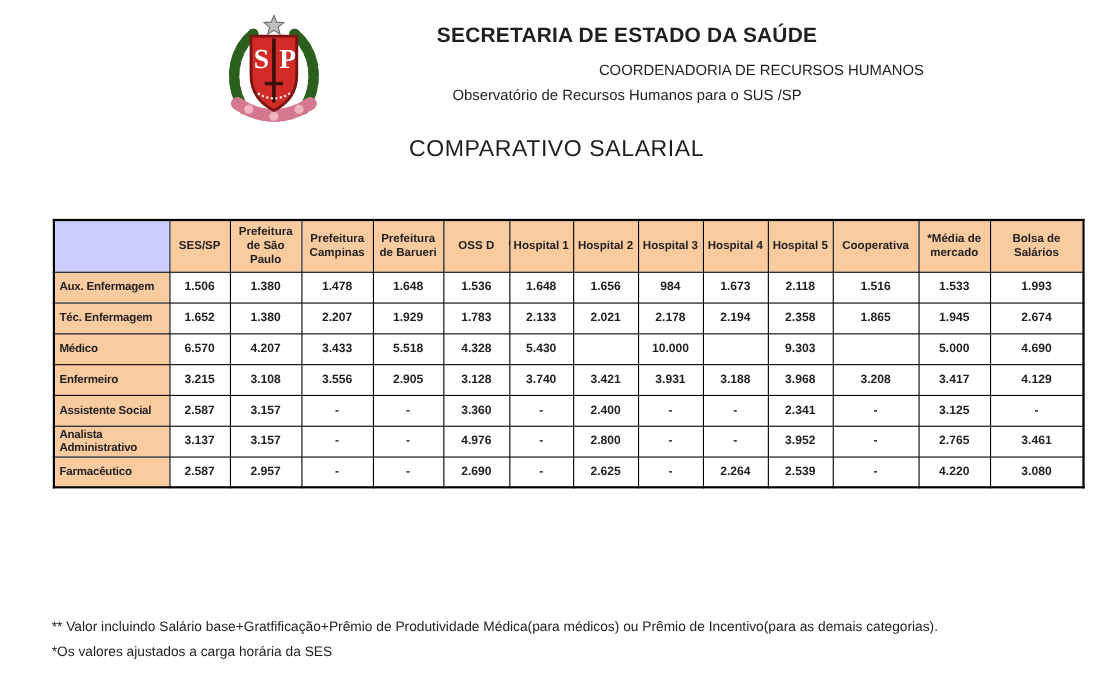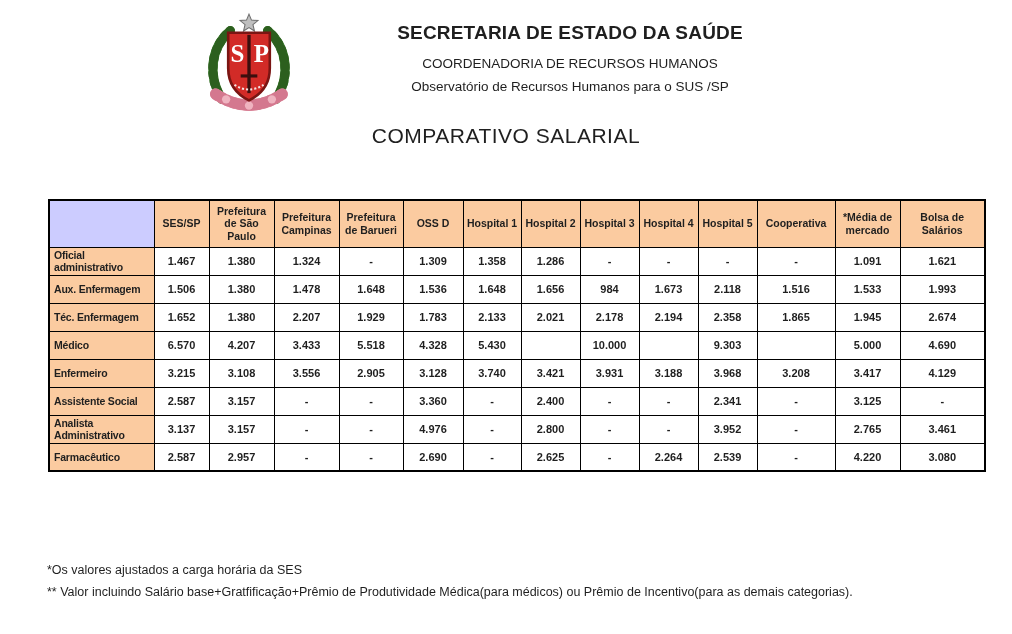--- a/index.html
+++ b/index.html
@@ -13,21 +13,21 @@
     width:1012px;height:634px;
     font-family:"Liberation Sans", sans-serif;
     color:var(--ink);
   }
   .page{position:relative;width:1012px;height:634px;background:#fff;overflow:hidden;}
 
   
   .logo{position:absolute;left:196px;top:12px;width:106px;height:104px;}
   .org-block{position:absolute;left:300px;top:22px;width:540px;text-align:center;}
   .org-title{font-size:19px;font-weight:bold;letter-spacing:.2px;}
-  .org-sub{font-size:13.5px;margin-top:12px;}
+  .org-sub{font-size:13.5px;margin-top:12px;text-align:right;}
   .org-line3{font-size:13.5px;margin-top:8px;}
 
   .main-title{position:absolute;left:0;top:124px;width:1012px;text-align:center;font-size:21px;font-weight:normal;letter-spacing:.5px;}
   .period{position:absolute;left:0;top:167px;width:1012px;text-align:center;font-size:13px;font-weight:bold;margin-top:44px;}
 
   
   table.salary{
     position:absolute;left:48px;top:199px;width:936px;
     border-collapse:collapse;table-layout:fixed;
     border:2px solid #000;
@@ -123,36 +123,20 @@
           <th>Hospital 3</th>
           <th>Hospital 4</th>
           <th>Hospital 5</th>
           <th>Cooperativa</th>
           <th>*Média de mercado</th>
           <th>Bolsa de Salários</th>
         </tr>
     </thead>
     <tbody>
         <tr>
-          <th>Oficial administrativo</th>
-          <td>1.467</td>
-          <td>1.380</td>
-          <td>1.324</td>
-          <td>-</td>
-          <td>1.309</td>
-          <td>1.358</td>
-          <td>1.286</td>
-          <td>-</td>
-          <td>-</td>
-          <td>-</td>
-          <td>-</td>
-          <td>1.091</td>
-          <td>1.621</td>
-        </tr>
-        <tr>
           <th>Aux. Enfermagem</th>
           <td>1.506</td>
           <td>1.380</td>
           <td>1.478</td>
           <td>1.648</td>
           <td>1.536</td>
           <td>1.648</td>
           <td>1.656</td>
           <td>984</td>
           <td>1.673</td>
@@ -254,17 +238,17 @@
           <td>2.264</td>
           <td>2.539</td>
           <td>-</td>
           <td>4.220</td>
           <td>3.080</td>
         </tr>
       </tbody>
   </table>
 
   <div class="footnotes">
+    <div class="fn">** Valor incluindo Salário base+Gratfificação+Prêmio de Produtividade Médica(para médicos) ou Prêmio de Incentivo(para as demais categorias).</div>
     <div class="fn">*Os valores ajustados a carga horária da SES</div>
-    <div class="fn">** Valor incluindo Salário base+Gratfificação+Prêmio de Produtividade Médica(para médicos) ou Prêmio de Incentivo(para as demais categorias).</div>
   </div>
 
 </div>
 
 </body></html>

